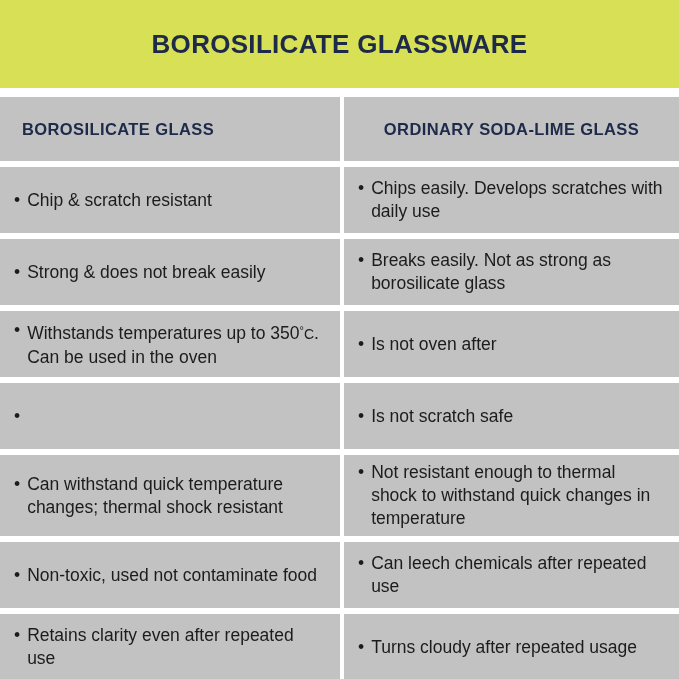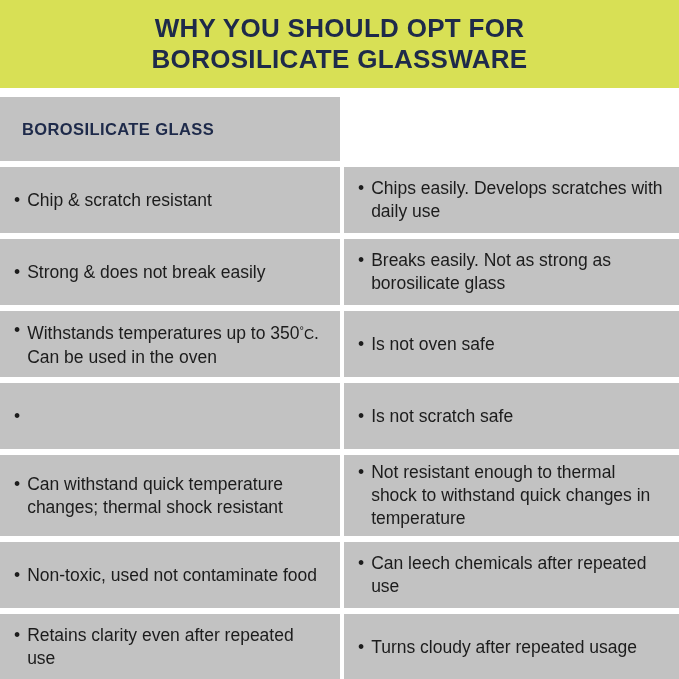--- a/index.html
+++ b/index.html
@@ -135,30 +135,32 @@
   .small-caps-c {
     font-size: 14px;
   }
 </style>
 </head>
 <body>
 
 <div class="infographic">
 
   <div class="banner">
-    <div class="banner-line">WHY YOU SHOULD OPT FOR</div>
     <div class="banner-line">BOROSILICATE GLASSWARE</div>
   </div>
 
   <div class="table">
 
     <div class="row header">
       <div class="cell left">
         <span class="header-label">BOROSILICATE GLASS</span>
       </div>
+      <div class="cell right">
+        <span class="header-label">ORDINARY SODA-LIME GLASS</span>
+      </div>
     </div>
 
     <div class="row body">
       <div class="cell left">
         <div class="bullet-item">
           <span class="bullet-dot">•</span>
           <span class="bullet-text">Chip &amp; scratch resistant</span>
         </div>
       </div>
       <div class="cell right">
@@ -187,21 +189,21 @@
     <div class="row body">
       <div class="cell left">
         <div class="bullet-item">
           <span class="bullet-dot">•</span>
           <span class="bullet-text"><span>Withstands temperatures up to 350</span><span class="deg">°</span><span class="small-caps-c">C</span><span>. Can be used in the oven</span></span>
         </div>
       </div>
       <div class="cell right">
         <div class="bullet-item">
           <span class="bullet-dot">•</span>
-          <span class="bullet-text">Is not oven safe</span>
+          <span class="bullet-text">Is not oven after</span>
         </div>
       </div>
     </div>
 
     <div class="row body">
       <div class="cell left">
         <div class="bullet-item">
           <span class="bullet-dot">•</span>
         </div>
       </div>

